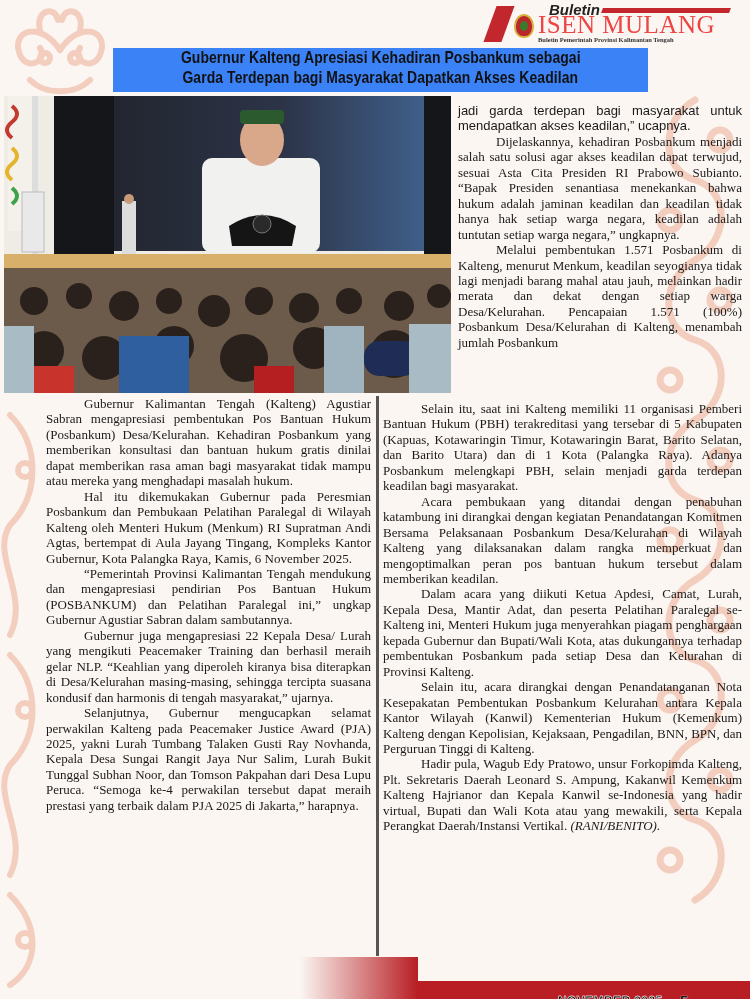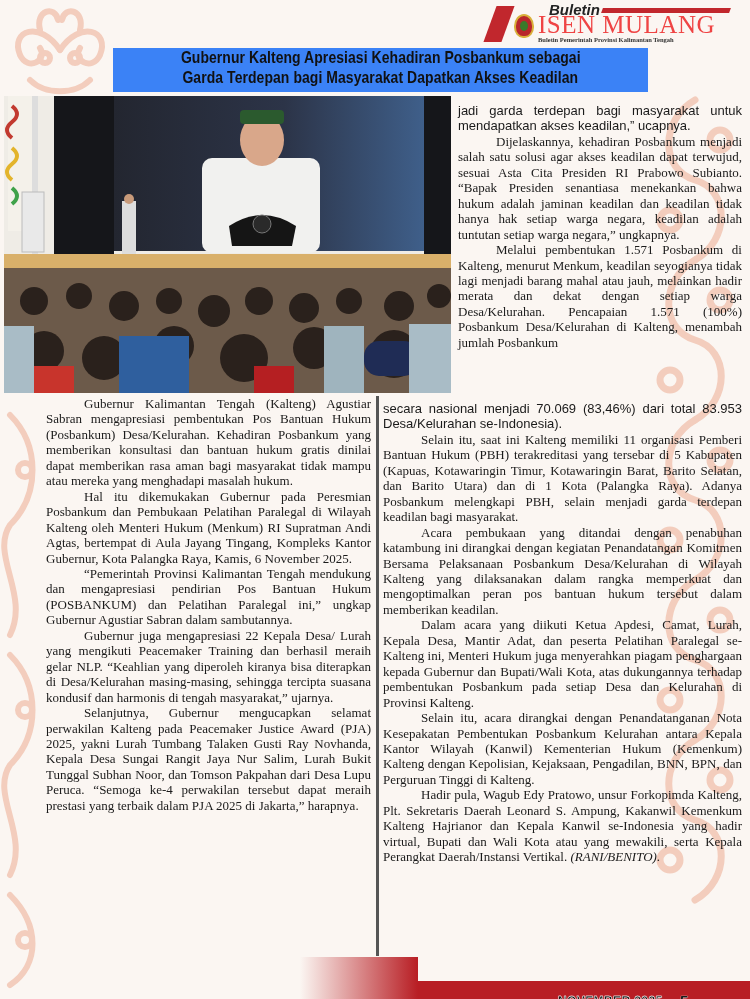--- a/index.html
+++ b/index.html
@@ -160,21 +160,20 @@
   <p class="ind">Gubernur Kalimantan Tengah (Kalteng) Agustiar Sabran mengapresiasi pembentukan Pos Bantuan Hukum (Posbankum) Desa/Kelurahan. Kehadiran Posbankum yang memberikan konsultasi dan bantuan hukum gratis dinilai dapat memberikan rasa aman bagi masyarakat tidak mampu atau mereka yang menghadapi masalah hukum.</p>
   <p class="ind">Hal itu dikemukakan Gubernur pada Peresmian Posbankum dan Pembukaan Pelatihan Paralegal di Wilayah Kalteng oleh Menteri Hukum (Menkum) RI Supratman Andi Agtas, bertempat di Aula Jayang Tingang, Kompleks Kantor Gubernur, Kota Palangka Raya, Kamis, 6 November 2025.</p>
   <p class="ind">“Pemerintah Provinsi Kalimantan Tengah mendukung dan mengapresiasi pendirian Pos Bantuan Hukum (POSBANKUM) dan Pelatihan Paralegal ini,” ungkap Gubernur Agustiar Sabran dalam sambutannya.</p>
   <p class="ind">Gubernur juga mengapresiasi 22 Kepala Desa/ Lurah yang mengikuti Peacemaker Training dan berhasil meraih gelar NLP. “Keahlian yang diperoleh kiranya bisa diterapkan di Desa/Kelurahan masing-masing, sehingga tercipta suasana kondusif dan harmonis di tengah masyarakat,” ujarnya.</p>
   <p class="ind">Selanjutnya, Gubernur mengucapkan selamat perwakilan Kalteng pada Peacemaker Justice Award (PJA) 2025, yakni Lurah Tumbang Talaken Gusti Ray Novhanda, Kepala Desa Sungai Rangit Jaya Nur Salim, Lurah Bukit Tunggal Subhan Noor, dan Tomson Pakpahan dari Desa Lupu Peruca. “Semoga ke-4 perwakilan tersebut dapat meraih prestasi yang terbaik dalam PJA 2025 di Jakarta,” harapnya.</p>
 </div>
 
 <div class="rule-v"></div>
 
 <div class="col col-right">
-  <p>secara nasional menjadi 70.069 (83,46%) dari total 83.953 Desa/Kelurahan se-Indonesia).</p>
   <p class="ind">Selain itu, saat ini Kalteng memiliki 11 organisasi Pemberi Bantuan Hukum (PBH) terakreditasi yang tersebar di 5 Kabupaten (Kapuas, Kotawaringin Timur, Kotawaringin Barat, Barito Selatan, dan Barito Utara) dan di 1 Kota (Palangka Raya). Adanya Posbankum melengkapi PBH, selain menjadi garda terdepan keadilan bagi masyarakat.</p>
   <p class="ind">Acara pembukaan yang ditandai dengan penabuhan katambung ini dirangkai dengan kegiatan Penandatangan Komitmen Bersama Pelaksanaan Posbankum Desa/Kelurahan di Wilayah Kalteng yang dilaksanakan dalam rangka memperkuat dan mengoptimalkan peran pos bantuan hukum tersebut dalam memberikan keadilan.</p>
   <p class="ind">Dalam acara yang diikuti Ketua Apdesi, Camat, Lurah, Kepala Desa, Mantir Adat, dan peserta Pelatihan Paralegal se-Kalteng ini, Menteri Hukum juga menyerahkan piagam penghargaan kepada Gubernur dan Bupati/Wali Kota, atas dukungannya terhadap pembentukan Posbankum pada setiap Desa dan Kelurahan di Provinsi Kalteng.</p>
   <p class="ind">Selain itu, acara dirangkai dengan Penandatanganan Nota Kesepakatan Pembentukan Posbankum Kelurahan antara Kepala Kantor Wilayah (Kanwil) Kementerian Hukum (Kemenkum) Kalteng dengan Kepolisian, Kejaksaan, Pengadilan, BNN, BPN, dan Perguruan Tinggi di Kalteng.</p>
   <p class="ind"><span>Hadir pula, Wagub Edy Pratowo, unsur Forkopimda Kalteng, Plt. Sekretaris Daerah Leonard S. Ampung, Kakanwil Kemenkum Kalteng Hajrianor dan Kepala Kanwil se-Indonesia yang hadir virtual, Bupati dan Wali Kota atau yang mewakili, serta Kepala Perangkat Daerah/Instansi Vertikal. </span><em>(RANI/BENITO).</em></p>
 </div>
 
 <div class="footer-fade"></div>
 <div class="footer">
   <span class="f-month">NOVEMBER 2025</span>

